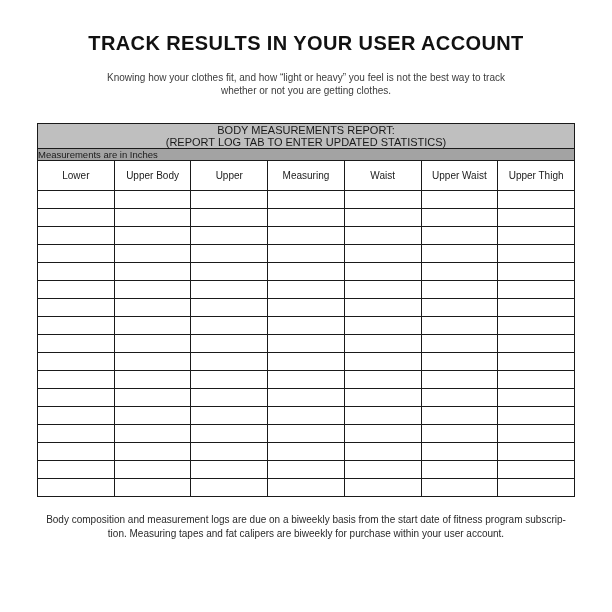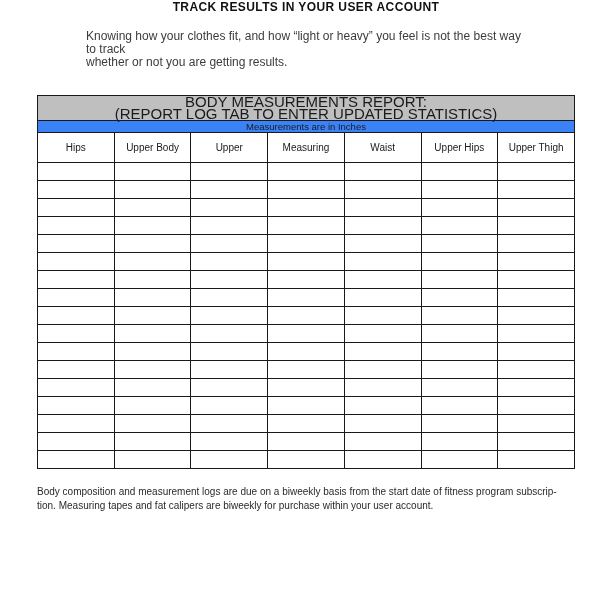--- a/index.html
+++ b/index.html
@@ -15,59 +15,60 @@
     overflow: hidden;
   }
   .page {
     position: relative;
     width: 612px;
     height: 612px;
     box-sizing: border-box;
   }
   .doc-title {
     margin: 0;
-    text-align: center;
-    font-size: 12px;
+    padding-top: 32px;
+    text-align: center;
+    font-size: 20px;
     font-weight: bold;
     letter-spacing: 0.4px;
     color: #111;
   }
   .intro {
     margin: 16px auto 0;
-    text-align: left;
-    font-size: 12px;
+    text-align: center;
+    font-size: 10px;
     line-height: 13px;
     color: #3c3c3c;
     width: 440px;
   }
   table.meas {
     border-collapse: collapse;
     table-layout: fixed;
     width: 538px;
     margin: 26px 0 0 37px;
     border: 1.5px solid #1a1a1a;
   }
   table.meas th, table.meas td {
     border: 1px solid #1a1a1a;
     padding: 0;
     font-weight: normal;
   }
   .band-title {
     background: #bfbfbf;
     text-align: center;
-    font-size: 15px;
+    font-size: 11px;
     color: #1a1a1a;
     padding: 4px 0 5px;
   }
   .band-title div {
     line-height: 12px;
   }
   .band-units {
-    background: #3b82f6;
-    text-align: center;
+    background: #a3a3a3;
+    text-align: left;
     font-size: 9.5px;
     color: #1a1a1a;
     padding: 4px 0;
   }
   tr.col-headers th {
     background: #ffffff;
     text-align: center;
     font-size: 10px;
     color: #1a1a1a;
     height: 29px;
@@ -75,53 +76,53 @@
   tbody.grid td {
     height: 17px;
     background: #ffffff;
   }
   .footer-note {
     margin: 16px 0 0 37px;
     width: 538px;
     font-size: 10px;
     line-height: 14px;
     color: #2a2a2a;
-    text-align: left;
+    text-align: center;
   }
 </style>
 </head>
 <body>
 
 <div class="page">
 
   <h1 class="doc-title">TRACK RESULTS IN YOUR USER ACCOUNT</h1>
 
   <p class="intro">
     <span>Knowing how your clothes fit, and how “light or heavy” you feel is not the best way to track</span><br>
-    <span>whether or not you are getting results.</span>
+    <span>whether or not you are getting clothes.</span>
   </p>
 
   <table class="meas">
     <thead>
       <tr>
         <th class="band-title" colspan="7">
           <div>BODY MEASUREMENTS REPORT:</div>
           <div>(REPORT LOG TAB TO ENTER UPDATED STATISTICS)</div>
         </th>
       </tr>
       <tr>
         <th class="band-units" colspan="7">Measurements are in Inches</th>
       </tr>
       <tr class="col-headers">
-        <th>Hips</th>
+        <th>Lower</th>
         <th>Upper Body</th>
         <th>Upper</th>
         <th>Measuring</th>
         <th>Waist</th>
-        <th>Upper Hips</th>
+        <th>Upper Waist</th>
         <th>Upper Thigh</th>
       </tr>
     </thead>
     <tbody class="grid" id="rows-body">
         <tr>
           <td></td>
           <td></td>
           <td></td>
           <td></td>
           <td></td>

